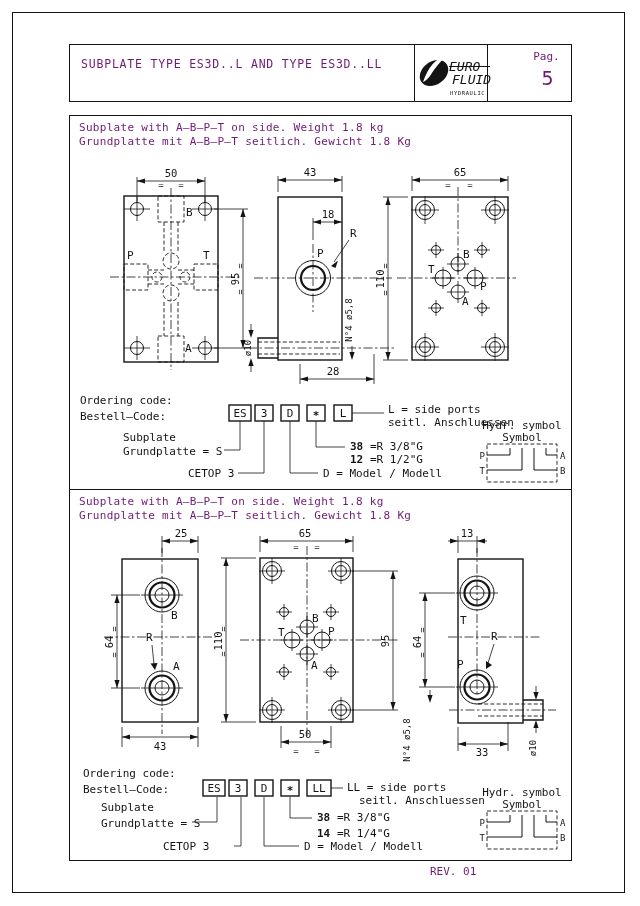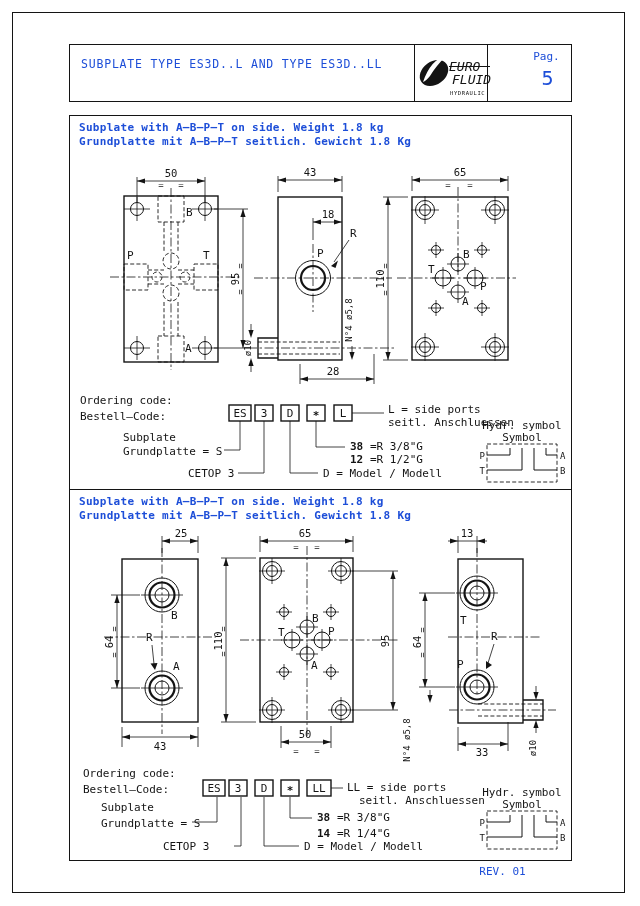--- a/index.html
+++ b/index.html
@@ -1,32 +1,32 @@
 <!DOCTYPE html>
 <html><head>
 <meta charset="utf-8">
 <style>
   html,body{margin:0;padding:0;background:#fff;}
   .page{position:relative;width:640px;height:906px;background:#fff;overflow:hidden;
-        font-family:"DejaVu Sans Mono",monospace;color:#1d4ed8;}
+        font-family:"DejaVu Sans Mono",monospace;color:#701a75;}
   .outer-border{position:absolute;left:12px;top:12px;width:611px;height:879px;border:1.5px solid #141414;}
   .header-box{position:absolute;left:69px;top:44px;width:503px;height:58px;border:1.5px solid #141414;
         display:flex;box-sizing:border-box;}
   .title-cell{flex:1;padding:8px 0 0 11px;}
   .title-line{font-size:11.5px;letter-spacing:0.8px;line-height:22px;white-space:nowrap;}
   .logo-cell{width:77px;border-left:1.5px solid #141414;position:relative;margin-left:32px;}
   .pag-cell{width:50px;border-left:1.5px solid #141414;text-align:left;padding-left:36px;}
   .pag-label{font-size:11px;padding:5px 0 0 9px;}
   .pag-num{font-size:20px;text-align:center;margin-top:3px;}
   .main-box{position:absolute;left:69px;top:115px;width:503px;height:746px;border:1.5px solid #141414;box-sizing:border-box;}
   .sec-divider{position:absolute;left:69px;top:489px;width:503px;border-top:1.5px solid #141414;}
-  .desc{position:absolute;font-size:11px;line-height:14px;white-space:nowrap;letter-spacing:0.3px;font-weight:bold;}
+  .desc{position:absolute;font-size:11px;line-height:14px;white-space:nowrap;letter-spacing:0.3px;}
   .desc1{left:79px;top:121px;}
   .desc2{left:79px;top:495px;}
-  .rev{position:absolute;left:430px;top:865px;width:145px;text-align:center;font-size:11px;}
+  .rev{position:absolute;left:430px;top:865px;width:145px;text-align:left;font-size:11px;}
   svg{position:absolute;overflow:visible;}
   svg text{font-family:"DejaVu Sans Mono",monospace;fill:#141414;}
   .ln{stroke:#141414;stroke-width:1;fill:none;}
   .bd{stroke-width:1.4;}
   .bd2{stroke-width:2.2;}
   .lt{stroke-width:0.8;}
   .dsh{stroke-dasharray:4,2.2;stroke-width:0.9;}
   .cdd{stroke-dasharray:9,2.5,2.5,2.5;stroke-width:0.8;}
   .ar{fill:#141414;stroke:none;}
   .f11{font-size:11px;}

